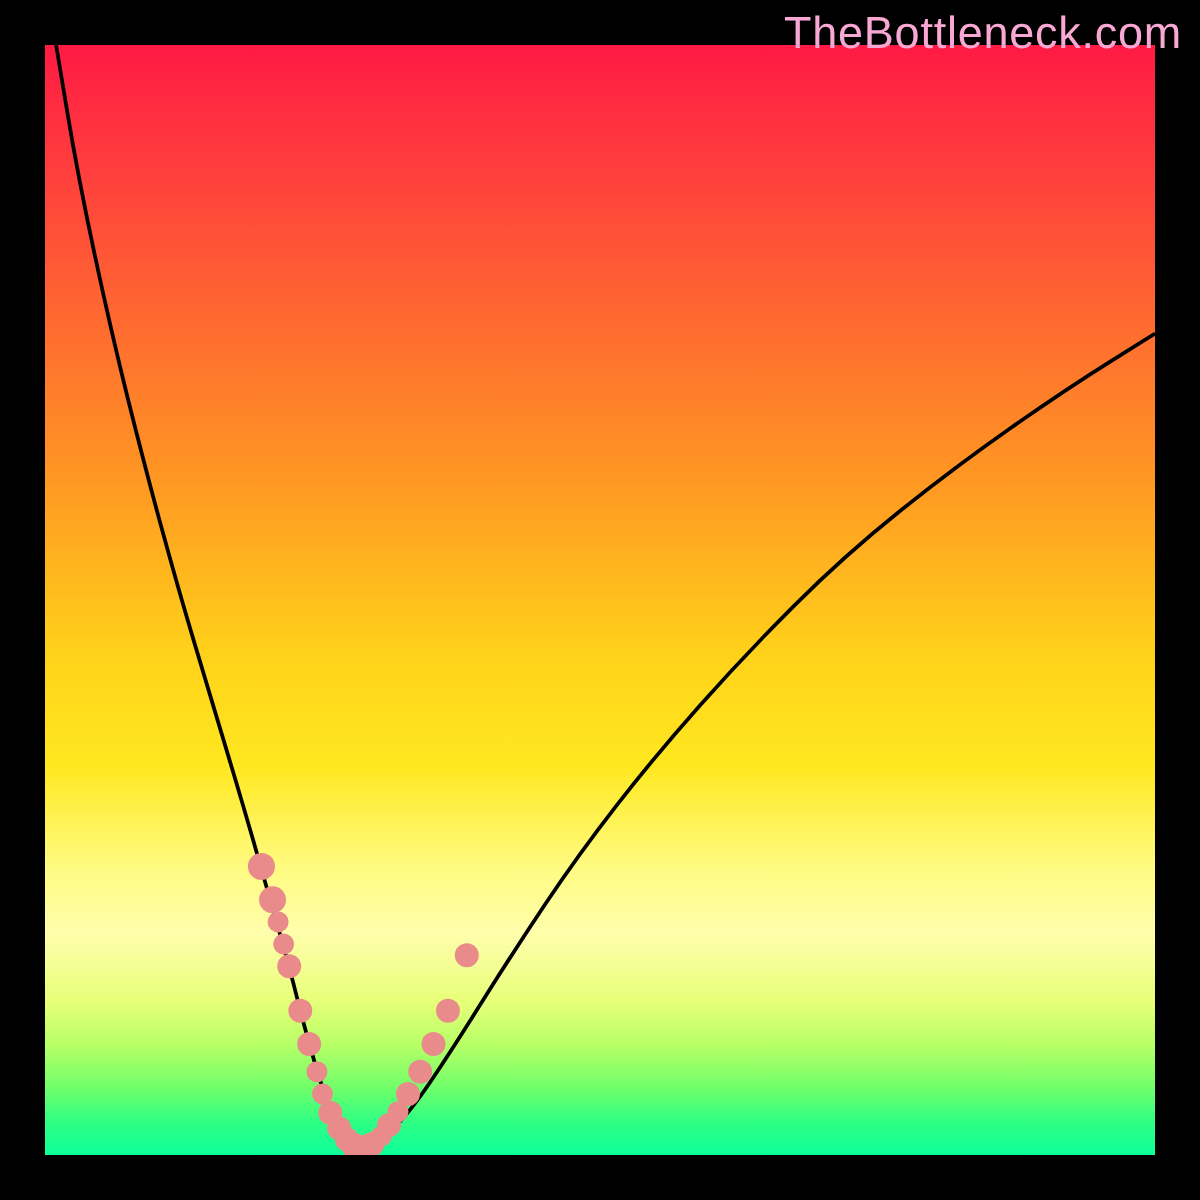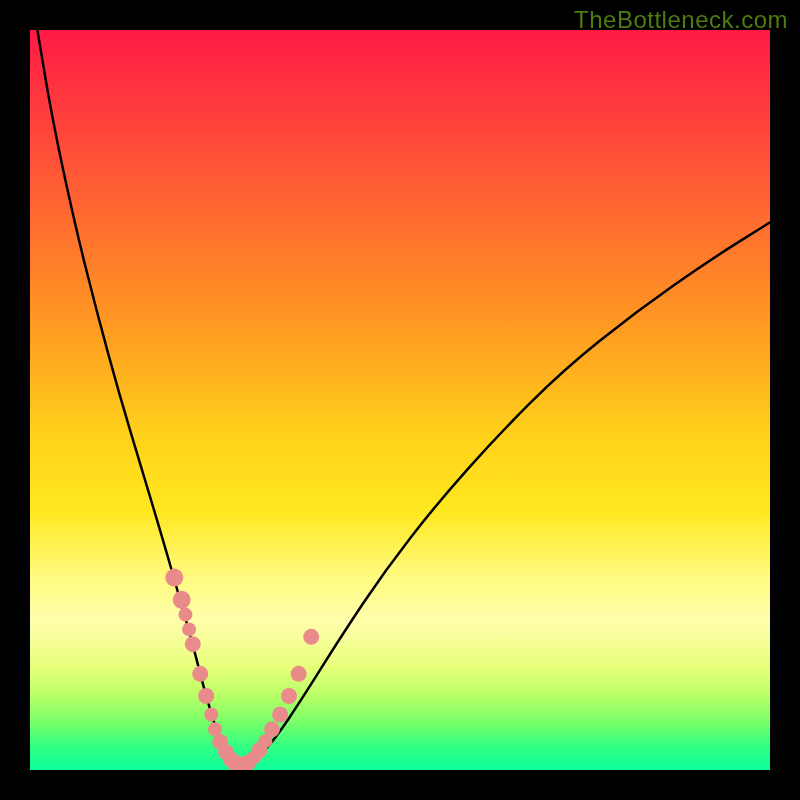--- a/index.html
+++ b/index.html
@@ -38,22 +38,22 @@
       #b8ff66 90%,
       #6fff6a 94%,
       #2fff84 97%,
       #0cff9a 100%
     );
   }
   .watermark {
     position: absolute;
     top: 6px;
     right: 12px;
-    color: #4d7c0f;
-    font-size: 24px;
+    color: #f9a8d4;
+    font-size: 30px;
     font-weight: 500;
     letter-spacing: 0.5px;
     z-index: 5;
   }
   svg.curve {
     position: absolute;
     left: 0;
     top: 0;
     width: 740px;
     height: 740px;

